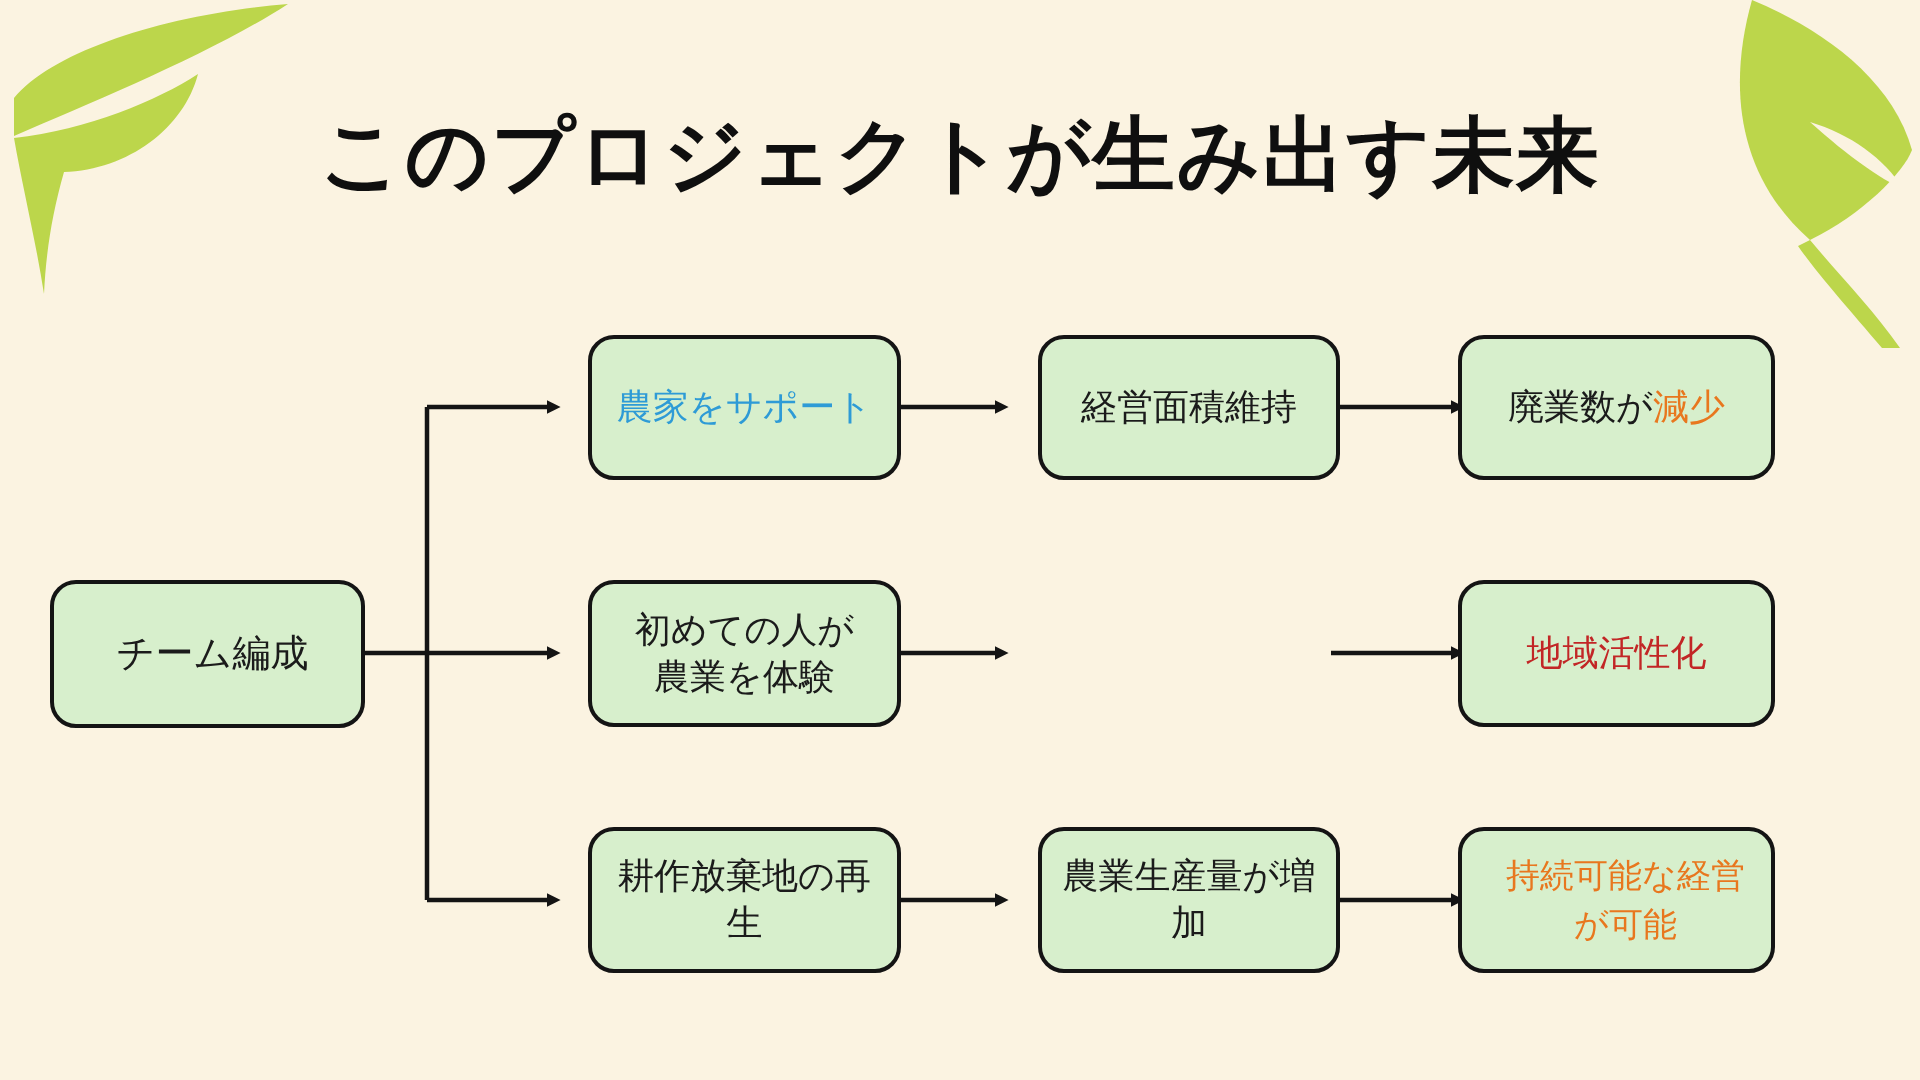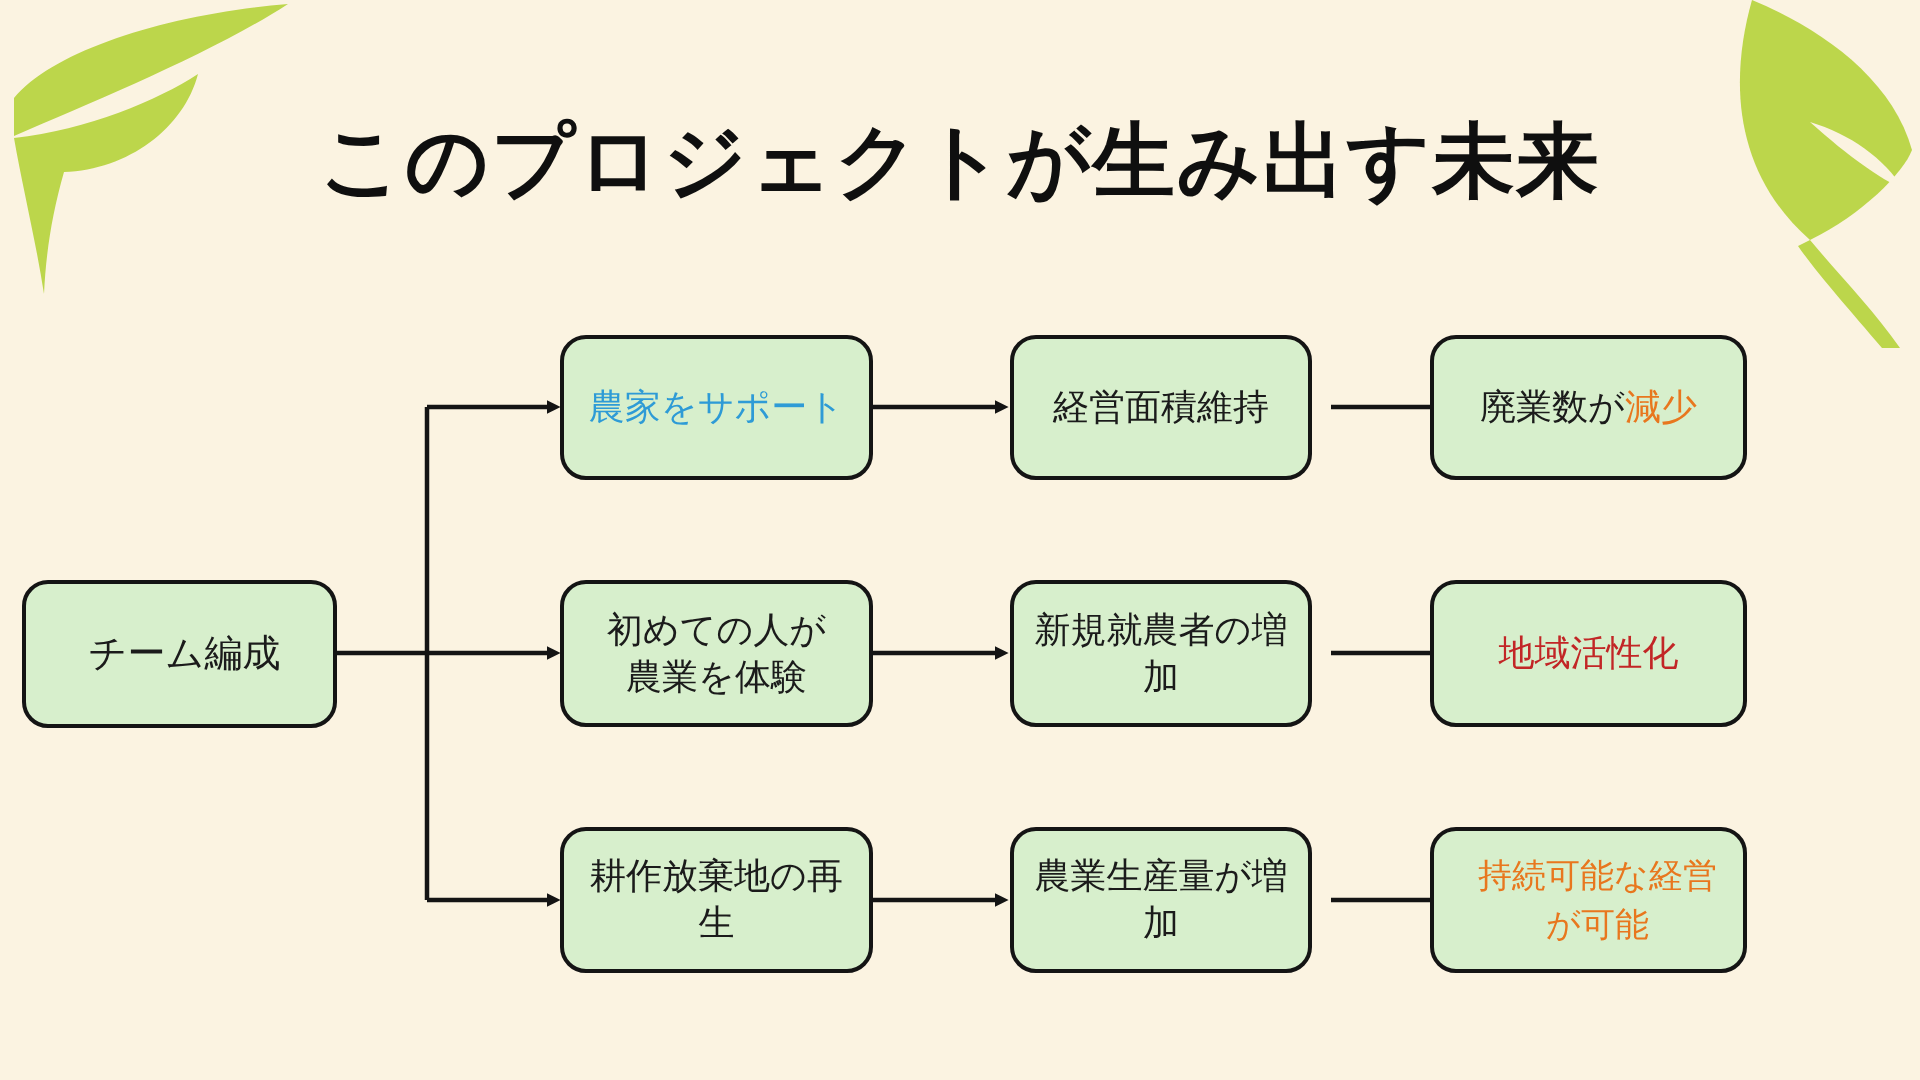--- a/index.html
+++ b/index.html
@@ -4,35 +4,36 @@
 <style>
   html,body{margin:0;padding:0;}
   .canvas{
     position:relative;width:1920px;height:1080px;overflow:hidden;
     background:var(--bg,#FBF3E1);
     font-family:"Liberation Sans","DejaVu Sans",sans-serif;
   }
   .title{
     position:absolute;left:0;right:0;top:98px;text-align:center;
     font-size:82px;font-weight:900;color:#0f0f0f;letter-spacing:2px;line-height:1.2;
-    margin:14px;
+    margin:8px;
   }
   .deco{position:absolute;z-index:0;}
   .deco-tl{left:0;top:0;width:310px;height:300px;}
   .deco-tr{left:1712px;top:0;width:208px;height:348px;}
   .connectors{position:absolute;left:0;top:0;z-index:1;}
   .connectors line{stroke:var(--box-border,#111);stroke-width:4.5;}
   .node{
     position:absolute;z-index:2;box-sizing:border-box;
     background:var(--box-fill,#D7EFCC);
     border:4px solid var(--box-border,#111);
     border-radius:26px;
     display:flex;flex-direction:column;align-items:center;justify-content:center;
     text-align:center;font-size:36px;color:var(--ink,#1b1b1b);line-height:1.3;
     padding:6px 10px;
+    margin-left:28px;
   }
   .row1{top:335px;height:145px;}
   .row2{top:580px;height:147px;}
   .row3{top:827px;height:146px;}
   .col2{left:560px;width:313px;}
   .col3{left:1010px;width:302px;}
   .col4{left:1430px;width:317px;}
   #node-root{left:22px;top:580px;width:315px;height:148px;font-size:38px;padding-left:20px;}
   #node-regional{font-size:36px;align-items:center;}
   #node-sustainable{font-size:34px;line-height:1.45;padding-left:28px;}
@@ -92,23 +93,20 @@
     <span>経営面積維持</span>
   </div>
   <div class="node row1 col4">
     <span><span>廃業数が</span><span class="text-orange">減少</span></span>
   </div>
 
   <div class="node row2 col2">
     <span>初めての人が</span>
     <span>農業を体験</span>
   </div>
-  <div class="node row2 col3">
-    <span>新規就農者の増加</span>
-  </div>
   <div class="node row2 col4" id="node-regional">
     <span class="text-red">地域活性化</span>
   </div>
 
   <div class="node row3 col2">
     <span>耕作放棄地の再生</span>
   </div>
   <div class="node row3 col3">
     <span>農業生産量が増加</span>
   </div>

